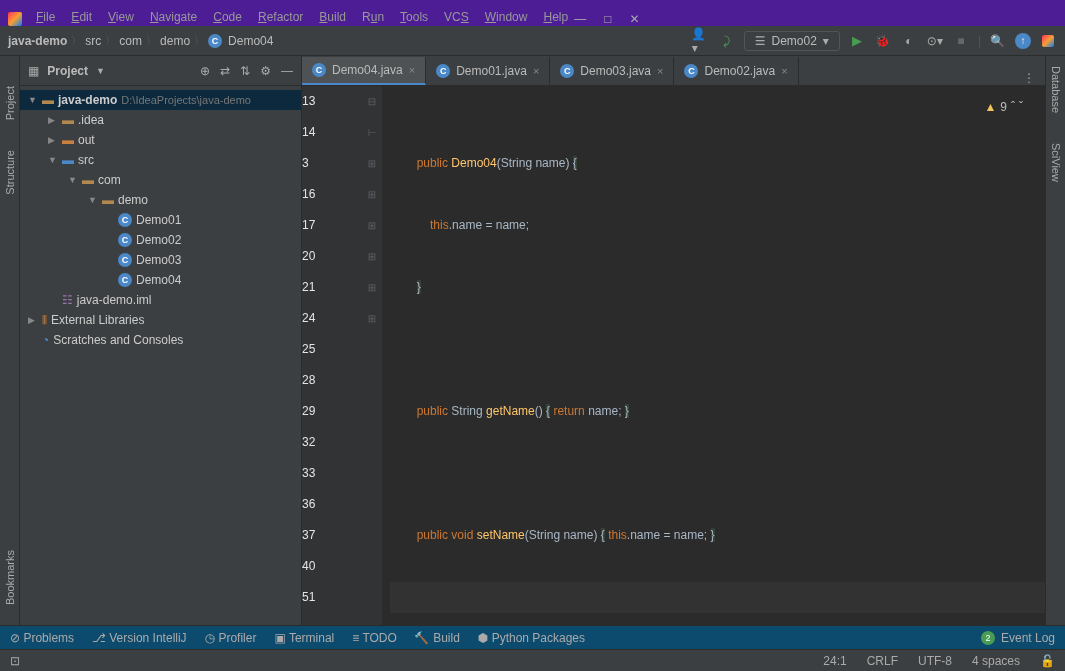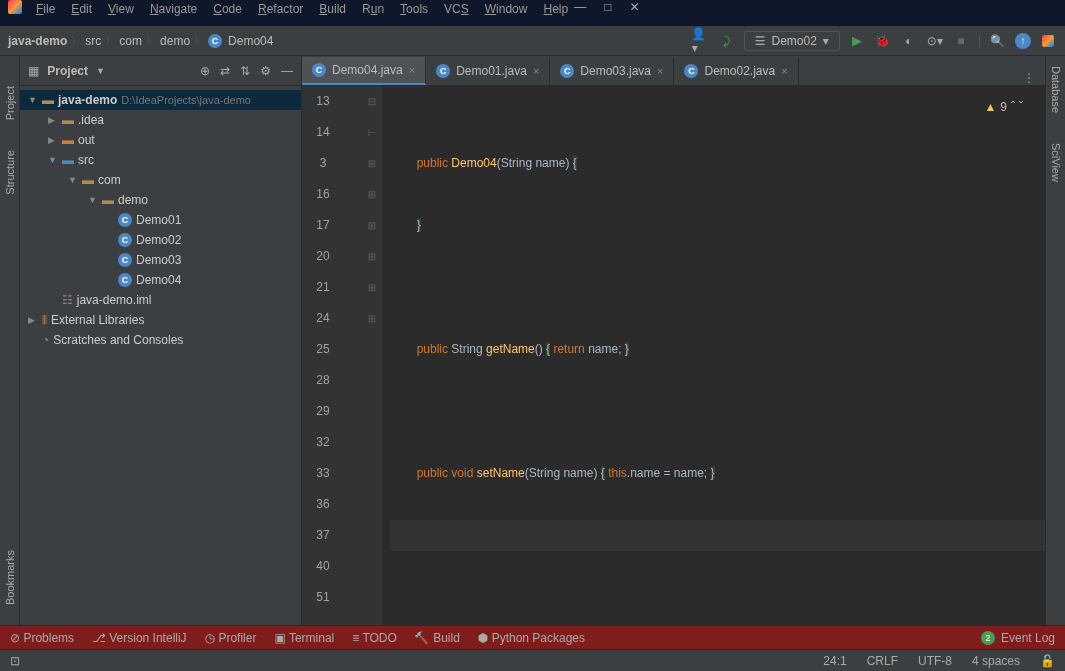--- a/index.html
+++ b/index.html
@@ -1,17 +1,17 @@
 <!DOCTYPE html>
 <html><head>
 <meta charset="utf-8">
 <style>
 * { margin: 0; padding: 0; box-sizing: border-box; font-family: "Segoe UI", Arial, sans-serif; font-size: 12px; }
 body { background: #3c3f41; color: #bbbbbb; width: 1065px; height: 671px; overflow: hidden; display: flex; flex-direction: column; }
-.titlebar { background: #0f172a; height: 26px; display: flex; align-items: flex-start; padding: 0 8px; color: #999; }
+.titlebar { background: #4c1d95; height: 26px; display: flex; align-items: flex-end; padding: 0 8px; color: #999; }
 .titlebar .menu { display: flex; gap: 4px; align-items: center; }
 .titlebar .menu-item { padding: 2px 6px; cursor: default; }
 .titlebar .menu-item .ul { text-decoration: underline; }
 .titlebar .title-text { flex: 1; text-align: center; color: #888; font-size: 11px; }
 .titlebar .win-controls { display: flex; gap: 18px; color: #aaa; font-size: 13px; }
 .navbar { background: #3c3f41; height: 30px; display: flex; align-items: center; padding: 0 8px; border-bottom: 1px solid #2b2b2b; }
 .breadcrumb { display: flex; align-items: center; gap: 4px; }
 .breadcrumb .crumb { color: #bbb; }
 .breadcrumb .sep { color: #666; font-size: 10px; }
 .breadcrumb .c-icon { width: 14px; height: 14px; background: #4A88C7; border-radius: 50%; display: inline-flex; align-items: center; justify-content: center; color: #fff; font-size: 9px; font-weight: bold; margin-right: 2px;}
@@ -32,32 +32,32 @@
 .tree-name { color: #ccc; }
 .tree-dim { color: #777; font-size: 11px; }
 .c-circle { width: 14px; height: 14px; background: #4A88C7; border-radius: 50%; display: inline-flex; align-items: center; justify-content: center; color: #fff; font-size: 9px; font-weight: bold;}
 .editor-area { flex: 1; display: flex; flex-direction: column; background: #2b2b2b; min-width: 0; }
 .tab-bar { height: 30px; background: #3c3f41; display: flex; align-items: flex-end; border-bottom: 1px solid #2b2b2b; }
 .tab { height: 28px; padding: 0 10px; display: flex; align-items: center; gap: 6px; color: #bbb; border-right: 1px solid #2b2b2b; font-size: 12px; }
 .tab.active { background: #4e5254; border-bottom: 2px solid #4A88C7; }
 .tab .close-x { color: #888; font-size: 11px; }
 .tab-options { margin-left: auto; padding: 0 10px; color: #aaa; }
 .editor { flex: 1; display: flex; font-family: "Consolas","Courier New",monospace; font-size: 15px; position: relative; background: #2b2b2b; overflow: hidden; }
-.gutter { width: 60px; background: #313335; color: #a3a3a3; text-align: center; padding-right: 18px; line-height: 31px; }
+.gutter { width: 60px; background: #313335; color: #e5e5e5; text-align: left; padding-right: 18px; line-height: 31px; }
 .fold-strip { width: 20px; background: #313335; }
 .fold-strip .fold { color: #606366; text-align: center; line-height: 31px; font-size: 10px;}
 .code { flex: 1; line-height: 31px; color: #a9b7c6; white-space: pre; padding-left: 8px; position: relative;}
 .code .line { height: 31px; }
 .code .line.cur { background: #323232; }
 .kw { color: #cc7832; }
 .ident { color: #ffc66d; }
 .hl { background: #344134; }
 .warn-badge { position: absolute; top: 6px; right: 22px; color: #bbb; display: flex; align-items: center; gap: 4px; font-size: 11px; }
 .right-tools { width: 20px; background: #3c3f41; border-left: 1px solid #2b2b2b; display: flex; flex-direction: column; align-items: center; padding-top: 10px; gap: 30px; }
-.bottom-tools { height: 24px; background: #7f1d1d; border-top: 1px solid #2b2b2b; display: flex; align-items: center; padding: 0 10px; gap: 18px; color: #aaa; font-size: 11px; }
+.bottom-tools { height: 24px; background: #0c4a6e; border-top: 1px solid #2b2b2b; display: flex; align-items: center; padding: 0 10px; gap: 18px; color: #aaa; font-size: 11px; }
 .bottom-tools .bt-right { margin-left: auto; display: flex; gap: 6px; align-items: center;}
 .ev-dot { width: 14px; height: 14px; background: #499c54; border-radius: 50%; display:inline-flex;align-items:center;justify-content:center;color:#fff;font-size:9px;}
 .statusbar { height: 22px; background: #3c3f41; border-top: 1px solid #2b2b2b; display: flex; align-items: center; padding: 0 10px; color: #aaa; font-size: 11px; }
 .statusbar .sb-right { margin-left: auto; display: flex; gap: 20px; }
 .logo-sq { width: 14px; height: 14px; background: linear-gradient(135deg,#fe315d,#f89e31 50%,#087cfa); border-radius: 2px; }
 .folder-ico { color: #B08850; }
 .folder-ico.blue { color: #4A88C7;}
 .bug-ico { color: #499c54; }
 .hammer-ico { color: #499c54; }
 .run-arrow { color:#499c54; font-size:13px;}
@@ -275,20 +275,21 @@
           <div class="fold"></div>
       </div>
       <div class="code">
         <div class="warn-badge">
           <span style="color:#f2c55c">▲</span>
           <span>9</span>
           <span>ˆ</span>
           <span>ˇ</span>
         </div>
 <div class="line"><span>        </span><span class="kw">public </span><span class="ident">Demo04</span><span>(String name) </span><span class="hl">{</span></div>
+<div class="line"><span>            </span><span class="kw">this</span><span>.name = name;</span></div>
 <div class="line"><span>        </span><span class="hl">}</span></div>
 <div class="line"></div>
 <div class="line"><span>        </span><span class="kw">public </span><span>String </span><span class="ident">getName</span><span>() </span><span class="hl">{</span><span> </span><span class="kw">return </span><span>name;</span><span> </span><span class="hl">}</span></div>
 <div class="line"></div>
 <div class="line"><span>        </span><span class="kw">public </span><span class="kw">void </span><span class="ident">setName</span><span>(String name) </span><span class="hl">{</span><span> </span><span class="kw">this</span><span>.name = name;</span><span> </span><span class="hl">}</span></div>
 <div class="line cur"></div>
 
 
 
 

